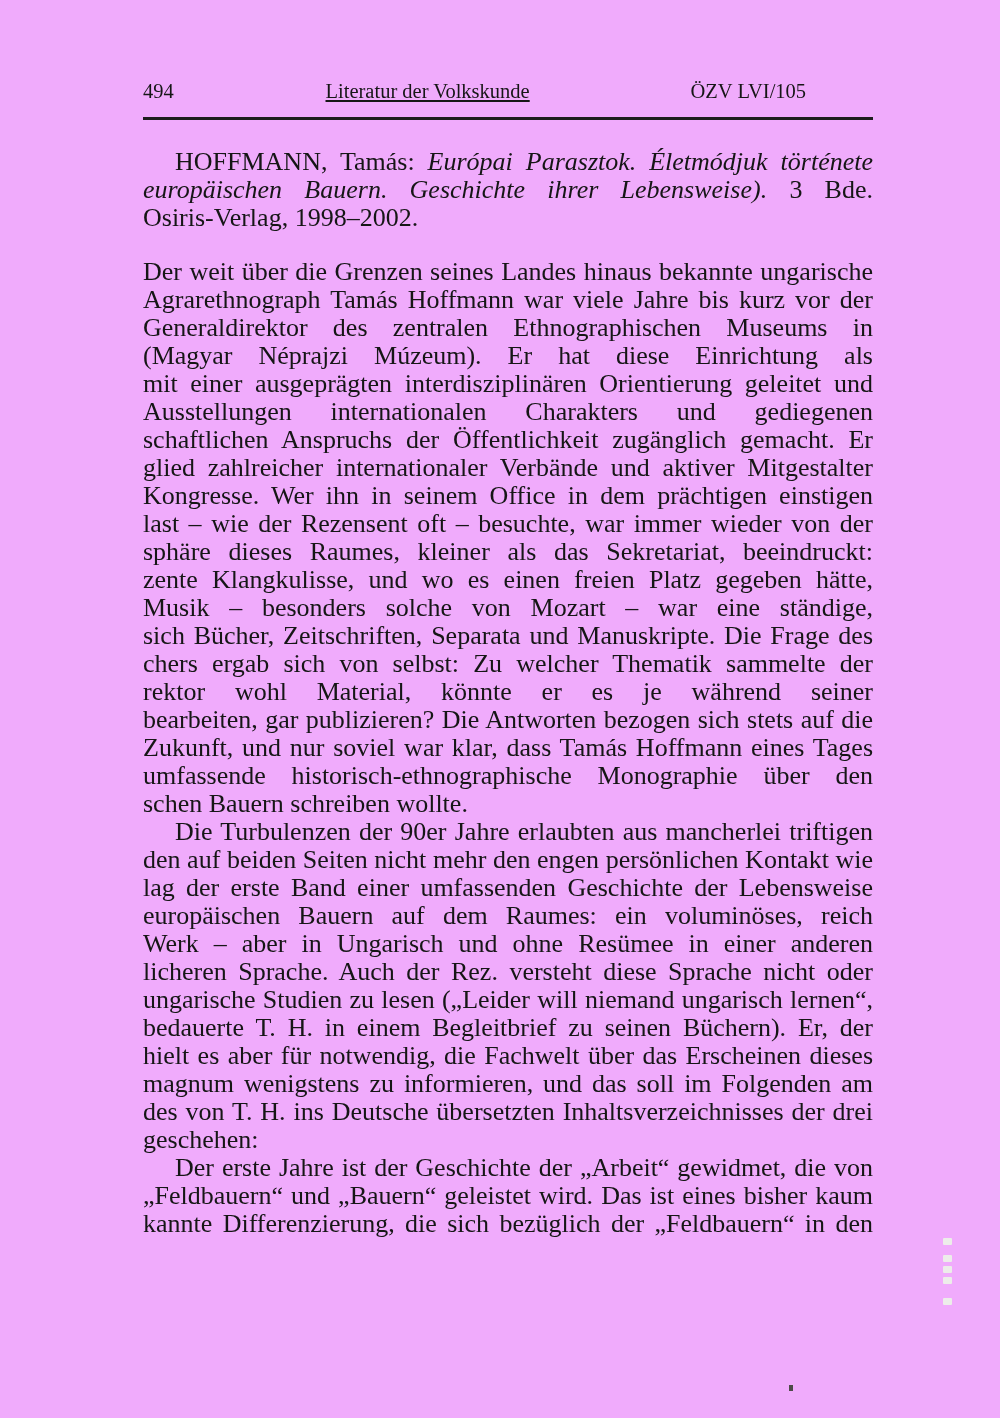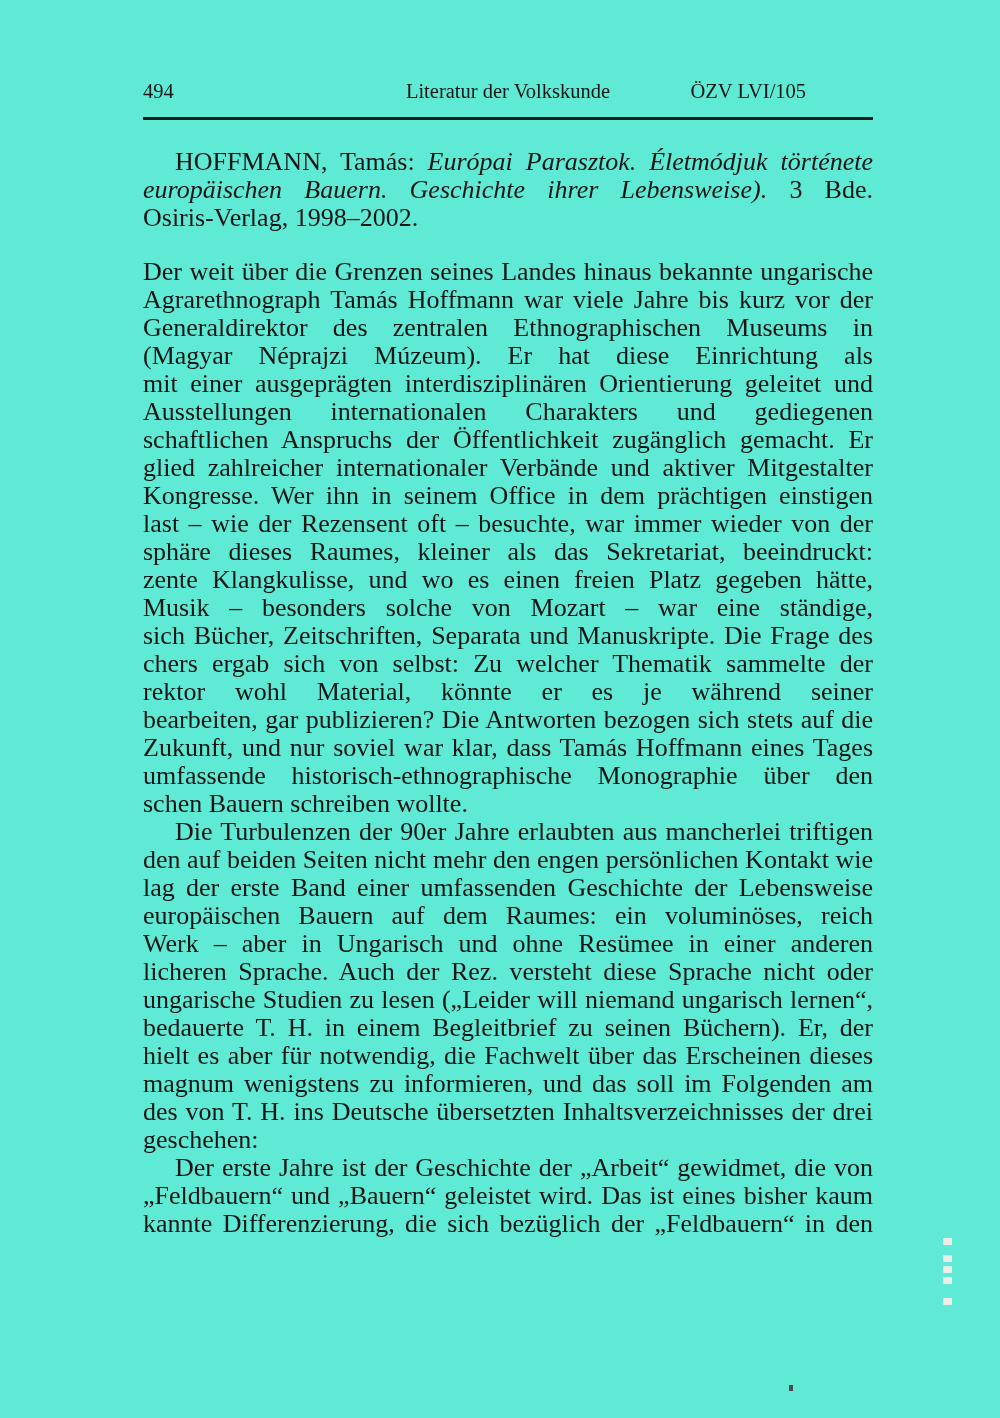--- a/index.html
+++ b/index.html
@@ -1,32 +1,32 @@
 <!DOCTYPE html>
 <html><head>
 <meta charset="utf-8">
 <style>
   html,body { margin:0; padding:0; background:#ffffff; }
   .page {
     position:relative;
     width:1000px; height:1418px;
-    background:#5eead4;
+    background:#f0abfc;
     font-family:"Liberation Serif", serif;
     color:#161616;
     overflow:hidden;
   }
   .content {
     position:absolute; left:143px; top:78px; width:730px;
   }
   .header-row {
     display:flex; align-items:baseline;
     font-size:20.5px; line-height:26px;
   }
   .header-row .h-left  { flex:1; text-align:left; }
-  .header-row .h-mid   { flex:2; text-align:center; }
+  .header-row .h-mid   { flex:2; text-align:left;text-decoration:underline; }
   .header-row .h-right { flex:1; }
   .rule {
     margin-top:13px; height:3px; background:#1d1d1d;
   }
   .para { margin:0; }
   .para.space-before { margin-top:26px; }
   .para.first-block { margin-top:28px; }
   .line {
     font-size:26px; line-height:28px;
     text-align:justify; text-align-last:justify;

